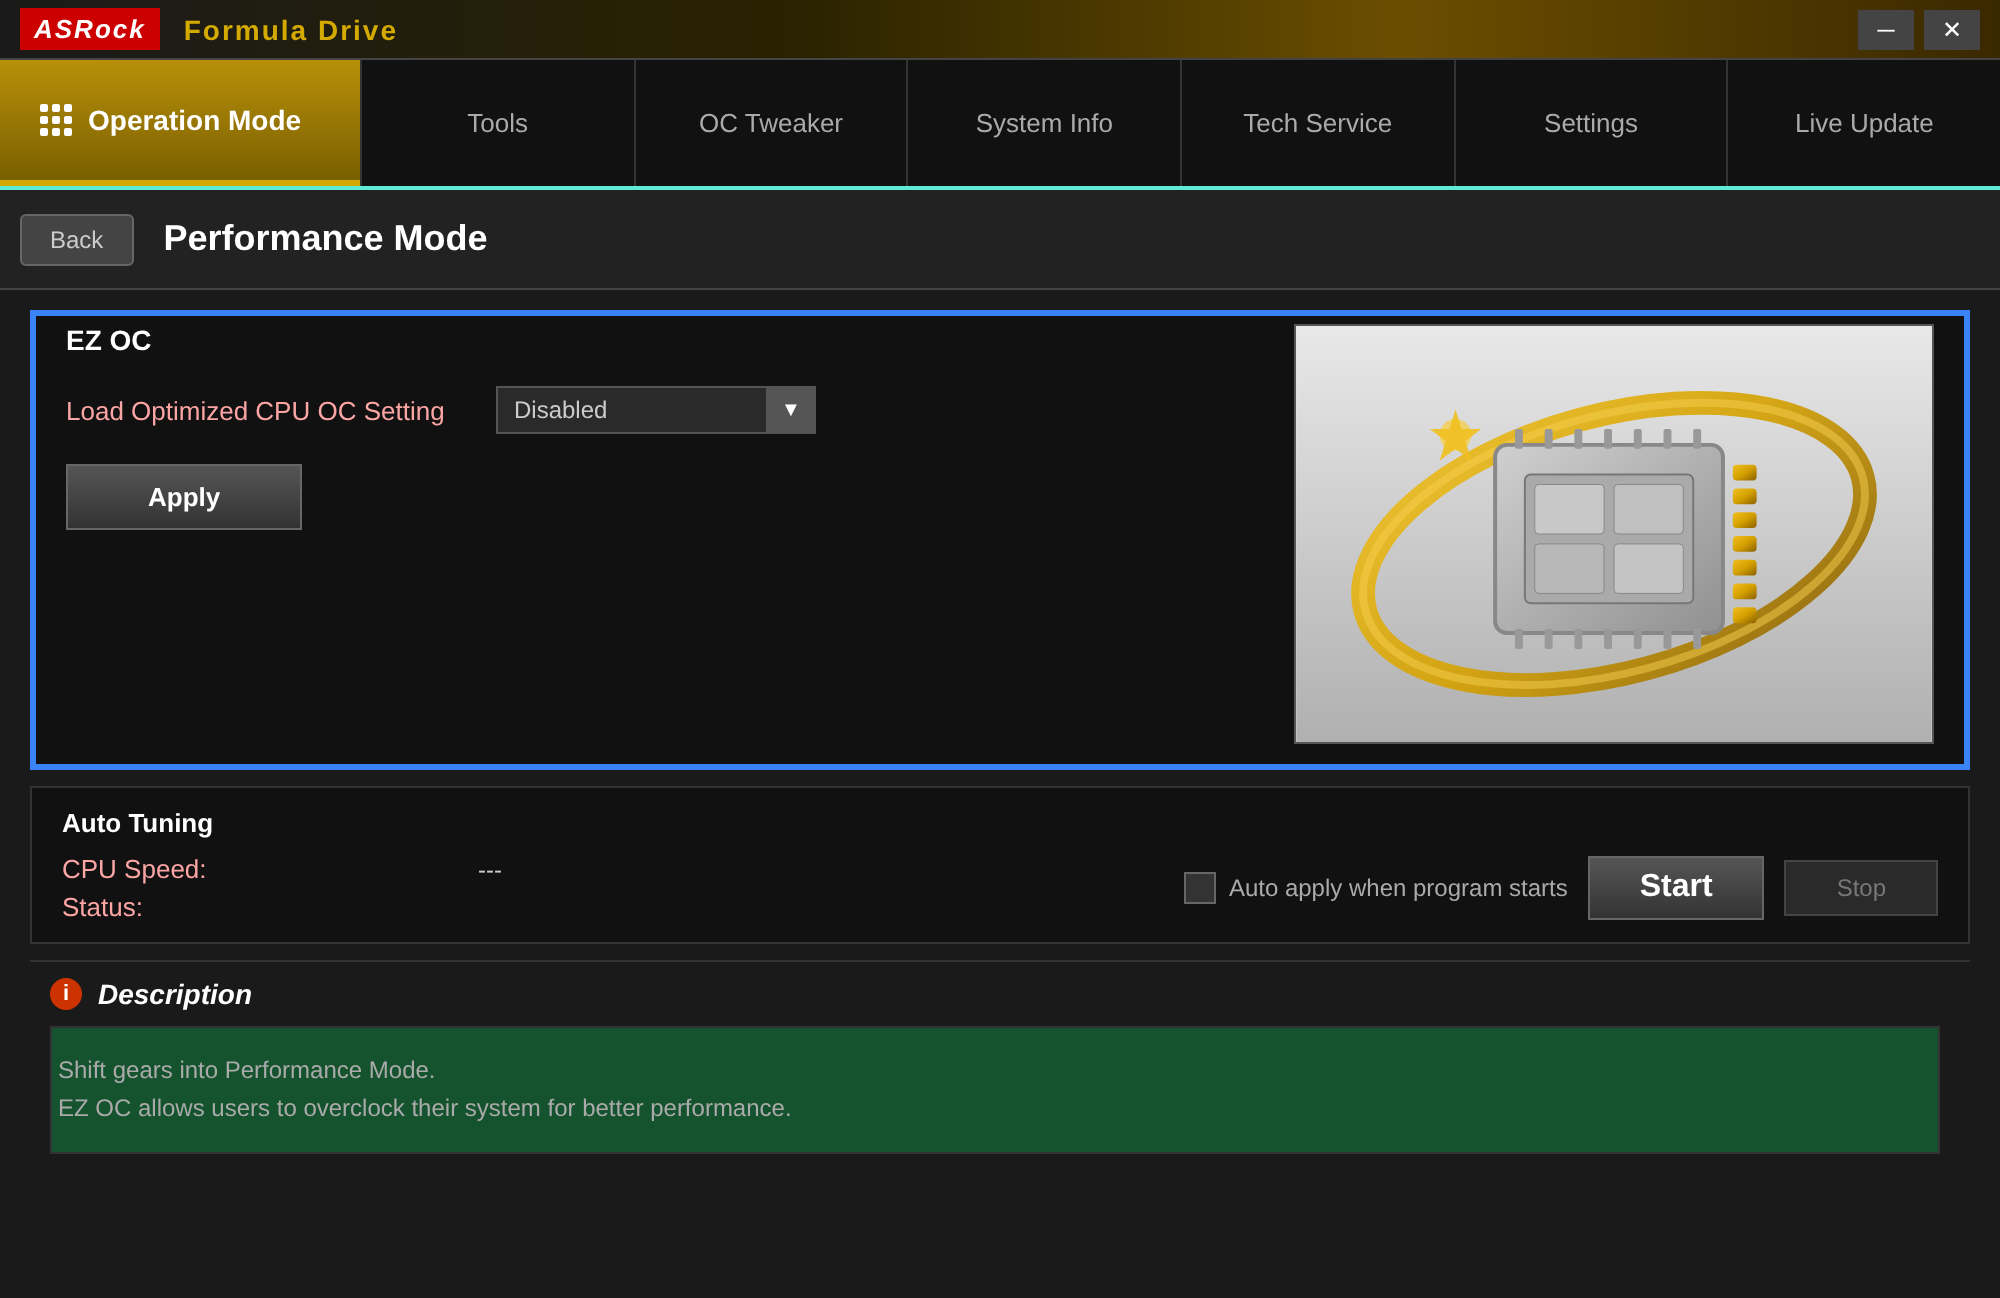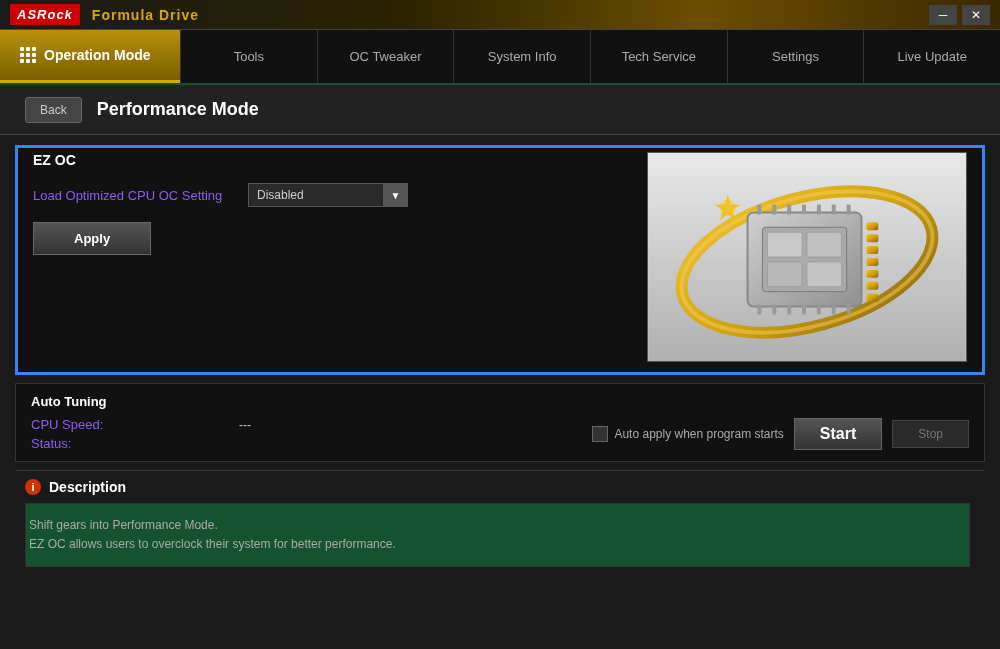--- a/index.html
+++ b/index.html
@@ -54,25 +54,25 @@
       color: #fff;
       font-size: 12px;
       cursor: pointer;
       display: flex;
       align-items: center;
       justify-content: center;
     }
 
     
     #navbar {
-      height: 55px;
+      height: 65px;
       background: #111;
       display: flex;
       align-items: stretch;
-      border-bottom: 2px solid #14532d;
+      border-bottom: 2px solid #5eead4;
     }
     #op-mode-btn {
       background: linear-gradient(to bottom, #b8900a, #7a5f00);
       border: none;
       color: #fff;
       font-size: 14px;
       font-weight: bold;
       padding: 0 20px;
       cursor: pointer;
       display: flex;
@@ -103,21 +103,21 @@
       border-left: 1px solid #333;
       transition: color 0.2s;
     }
 
     
     #page-header {
       height: 50px;
       background: #222;
       display: flex;
       align-items: center;
-      padding: 0 25px;
+      padding: 0 10px;
       gap: 15px;
       border-bottom: 1px solid #444;
     }
     #back-btn {
       background: #444;
       border: 1px solid #666;
       color: #ccc;
       padding: 5px 14px;
       font-size: 12px;
       cursor: pointer;
@@ -158,21 +158,21 @@
       font-weight: bold;
       margin-bottom: 15px;
     }
     .setting-row {
       display: flex;
       align-items: center;
       gap: 15px;
       margin-bottom: 10px;
     }
     .setting-label {
-      color: #8b5cf6;
+      color: #fca5a5;
       font-size: 13px;
       min-width: 200px;
     }
     .dropdown-wrapper {
       position: relative;
       display: inline-block;
     }
     .setting-select {
       background: #2a2a2a;
       border: 1px solid #555;
@@ -327,20 +327,21 @@
       justify-content: center;
       color: #fff;
       font-size: 11px;
       font-weight: bold;
       flex-shrink: 0;
     }
     #desc-title {
       color: #fff;
       font-size: 14px;
       font-weight: bold;
+      font-style: italic;
     }
     #desc-body {
       background: #14532d;
       border: 1px solid #333;
       padding: 12px 3px;
     }
     .desc-line {
       color: #aaa;
       font-size: 12px;
       line-height: 1.6;

